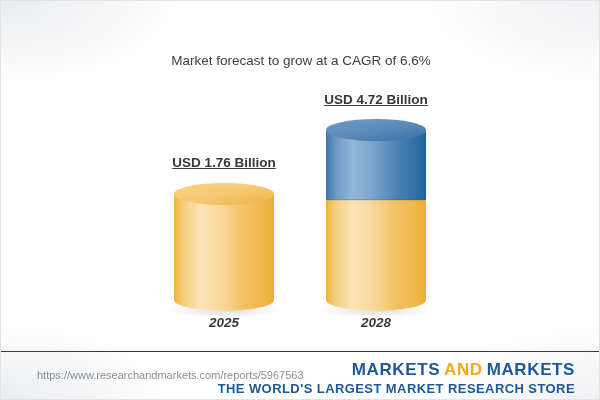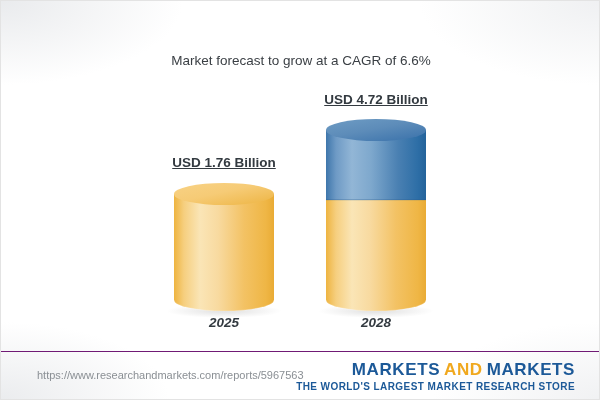--- a/index.html
+++ b/index.html
@@ -141,21 +141,21 @@
   .logo-main {
     font-size: 17px;
     font-weight: bold;
     color: #1c5998;
     letter-spacing: 0.6px;
     line-height: 1.15;
     white-space: nowrap;
   }
   .logo-and { color: #f0a81e; }
   .logo-tag {
-    font-size: 10px;
+    font-size: 13px;
     font-weight: bold;
     color: #1c5998;
     letter-spacing: 0.42px;
     margin-top: 1px;
     white-space: nowrap;
   }
 </style>
 </head>
 <body>
 

